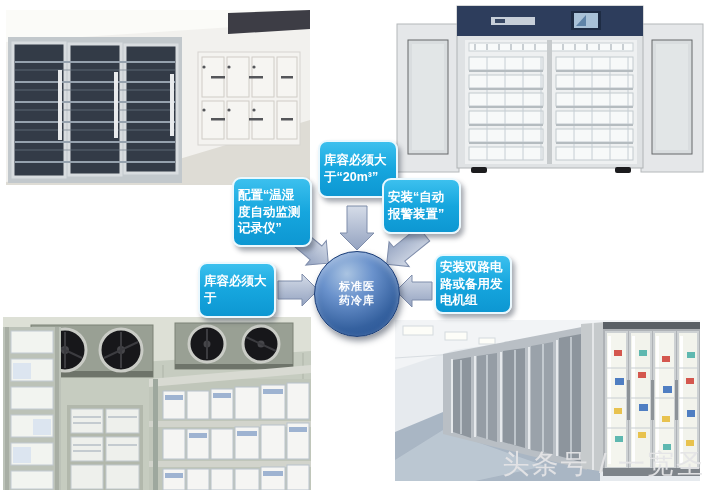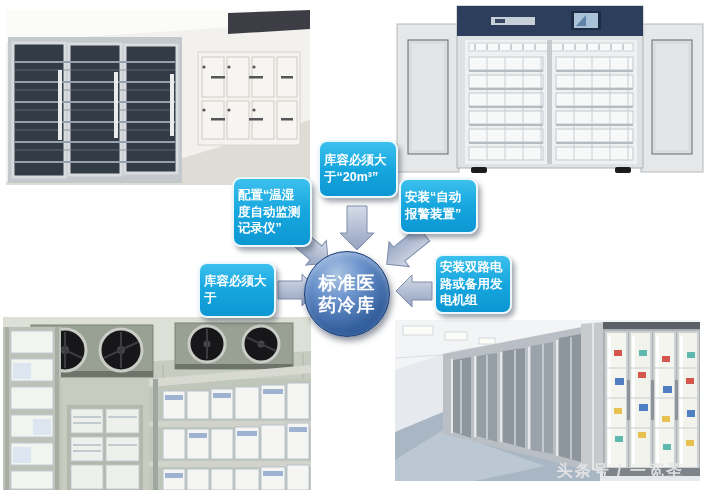--- a/index.html
+++ b/index.html
@@ -10,32 +10,32 @@
   .arrows{position:absolute;left:0;top:0;width:707px;height:490px;z-index:2;pointer-events:none;}
   .node{position:absolute;z-index:3;box-sizing:border-box;
         background:linear-gradient(180deg,#3cc0ee 0%,#16a6de 50%,#0d97d2 100%);
         border:2px solid #eaf8fe;border-radius:9px;
         box-shadow:3px 4px 5px rgba(55,65,80,.45);
         color:#fff;font-weight:700;font-size:12.5px;line-height:1.34;
         display:flex;align-items:center;justify-content:center;text-align:left;
         padding:2px 4px;}
   .node-monitor{left:232px;top:177px;width:80px;height:70px;}
   .node-capacity{left:318px;top:140px;width:80px;height:58px;}
-  .node-alarm{left:399px;top:178px;width:79px;height:56px;}
+  .node-alarm{left:382px;top:178px;width:79px;height:56px;}
   .node-backup-cooling{left:198px;top:262px;width:78px;height:56px;}
   .node-backup-power{left:434px;top:254px;width:78px;height:60px;}
-  .center-node{position:absolute;z-index:3;left:304px;top:251px;width:84px;height:84px;
+  .center-node{position:absolute;z-index:3;left:314px;top:251px;width:84px;height:84px;
         border-radius:50%;
         background:radial-gradient(circle at 38% 26%,#aac4e2 0%,#6a92cc 32%,#35619f 68%,#234e91 100%);
         border:1px solid #1d3f78;
         box-shadow:2px 4px 6px rgba(30,40,60,.5), inset 0 3px 6px rgba(255,255,255,.35);
         display:flex;flex-direction:column;align-items:center;justify-content:center;
-        color:#fff;font-weight:700;font-size:18px;line-height:1.25;letter-spacing:1px;}
-  .watermark{position:absolute;z-index:4;right:23px;bottom:8px;
-        color:rgba(228,228,230,.95);font-size:16px;font-weight:700;letter-spacing:2px;}
+        color:#fff;font-weight:700;font-size:11px;line-height:1.25;letter-spacing:1px;}
+  .watermark{position:absolute;z-index:4;right:2px;bottom:8px;
+        color:rgba(228,228,230,.95);font-size:27px;font-weight:400;letter-spacing:2px;}
 </style>
 </head>
 <body>
 
 <div class="page">
 
   <div class="photo" style="left:6px;top:10px;width:304px;height:175px;">
     <svg width="304" height="175" viewBox="0 0 304 175">
       <rect width="304" height="175" fill="#f2f1ee"></rect>
       <polygon points="0,0 304,0 304,12 0,32" fill="#fbfbf8"></polygon>

